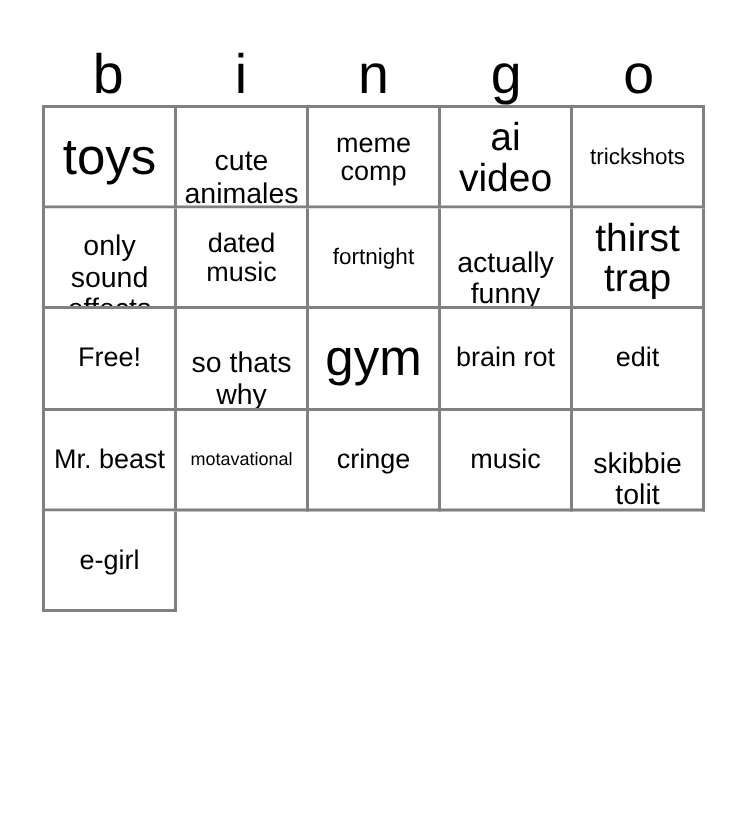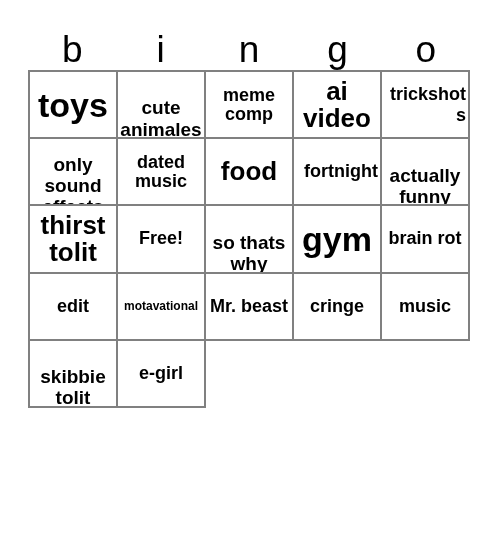--- a/index.html
+++ b/index.html
@@ -49,21 +49,20 @@
     left: 28px;
     top: 70px;
     width: 442px;
     height: 338px;
     box-sizing: border-box;
     border-top: 2px solid #808080;
     border-left: 2px solid #808080;
     display: grid;
     grid-template-columns: repeat(5, 1fr);
     grid-template-rows: repeat(5, 1fr);
-    font-weight: bold;
   }
 
   .bingo-cell {
     box-sizing: border-box;
     border-right: 2px solid #808080;
     border-bottom: 2px solid #808080;
     background: #ffffff;
     display: flex;
     align-items: center;
     justify-content: center;
@@ -79,21 +78,21 @@
     line-height: 1.02;
     word-break: break-word;
     hyphens: none;
   }
 
   
   .fs-xl  { font-size: 34px; line-height: 1.0; }
   .fs-lg  { font-size: 26px; line-height: 1.04; }
   .fs-md  { font-size: 18px; line-height: 1.06; }
   .fs-sm  { font-size: 19px; line-height: 1.12; margin-top: 28px; }
-  .fs-xs  { font-size: 18px; line-height: 1.16; text-align: right; }
+  .fs-xs  { font-size: 15px; line-height: 1.16; }
   .fs-xxs { font-size: 12px; line-height: 1.18; }
 </style>
 </head>
 <body>
 
 <div class="card">
 
   <div class="bingo-header">
     <div class="header-cell">b</div>
     <div class="header-cell">i</div>
@@ -120,54 +119,51 @@
         <span class="cell-text fs-xs">trickshots</span>
       </div>
 
     <div class="bingo-cell">
         <span class="cell-text fs-sm">only sound effects</span>
       </div>
     <div class="bingo-cell">
         <span class="cell-text fs-md">dated music</span>
       </div>
     <div class="bingo-cell">
-        <span class="cell-text fs-lg">food</span>
-      </div>
-    <div class="bingo-cell">
         <span class="cell-text fs-xs">fortnight</span>
       </div>
 
     <div class="bingo-cell">
         <span class="cell-text fs-sm">actually funny</span>
       </div>
     <div class="bingo-cell">
-        <span class="cell-text fs-lg">thirst tolit</span>
+        <span class="cell-text fs-lg">thirst trap</span>
       </div>
     <div class="bingo-cell">
         <span class="cell-text fs-md">Free!</span>
       </div>
     <div class="bingo-cell">
         <span class="cell-text fs-sm">so thats why</span>
       </div>
 
     <div class="bingo-cell">
         <span class="cell-text fs-xl">gym</span>
       </div>
     <div class="bingo-cell">
         <span class="cell-text fs-md">brain rot</span>
       </div>
     <div class="bingo-cell">
         <span class="cell-text fs-md">edit</span>
       </div>
     <div class="bingo-cell">
-        <span class="cell-text fs-xxs">motavational</span>
+        <span class="cell-text fs-md">Mr. beast</span>
       </div>
 
     <div class="bingo-cell">
-        <span class="cell-text fs-md">Mr. beast</span>
+        <span class="cell-text fs-xxs">motavational</span>
       </div>
     <div class="bingo-cell">
         <span class="cell-text fs-md">cringe</span>
       </div>
     <div class="bingo-cell">
         <span class="cell-text fs-md">music</span>
       </div>
     <div class="bingo-cell">
         <span class="cell-text fs-sm">skibbie tolit</span>
       </div>

